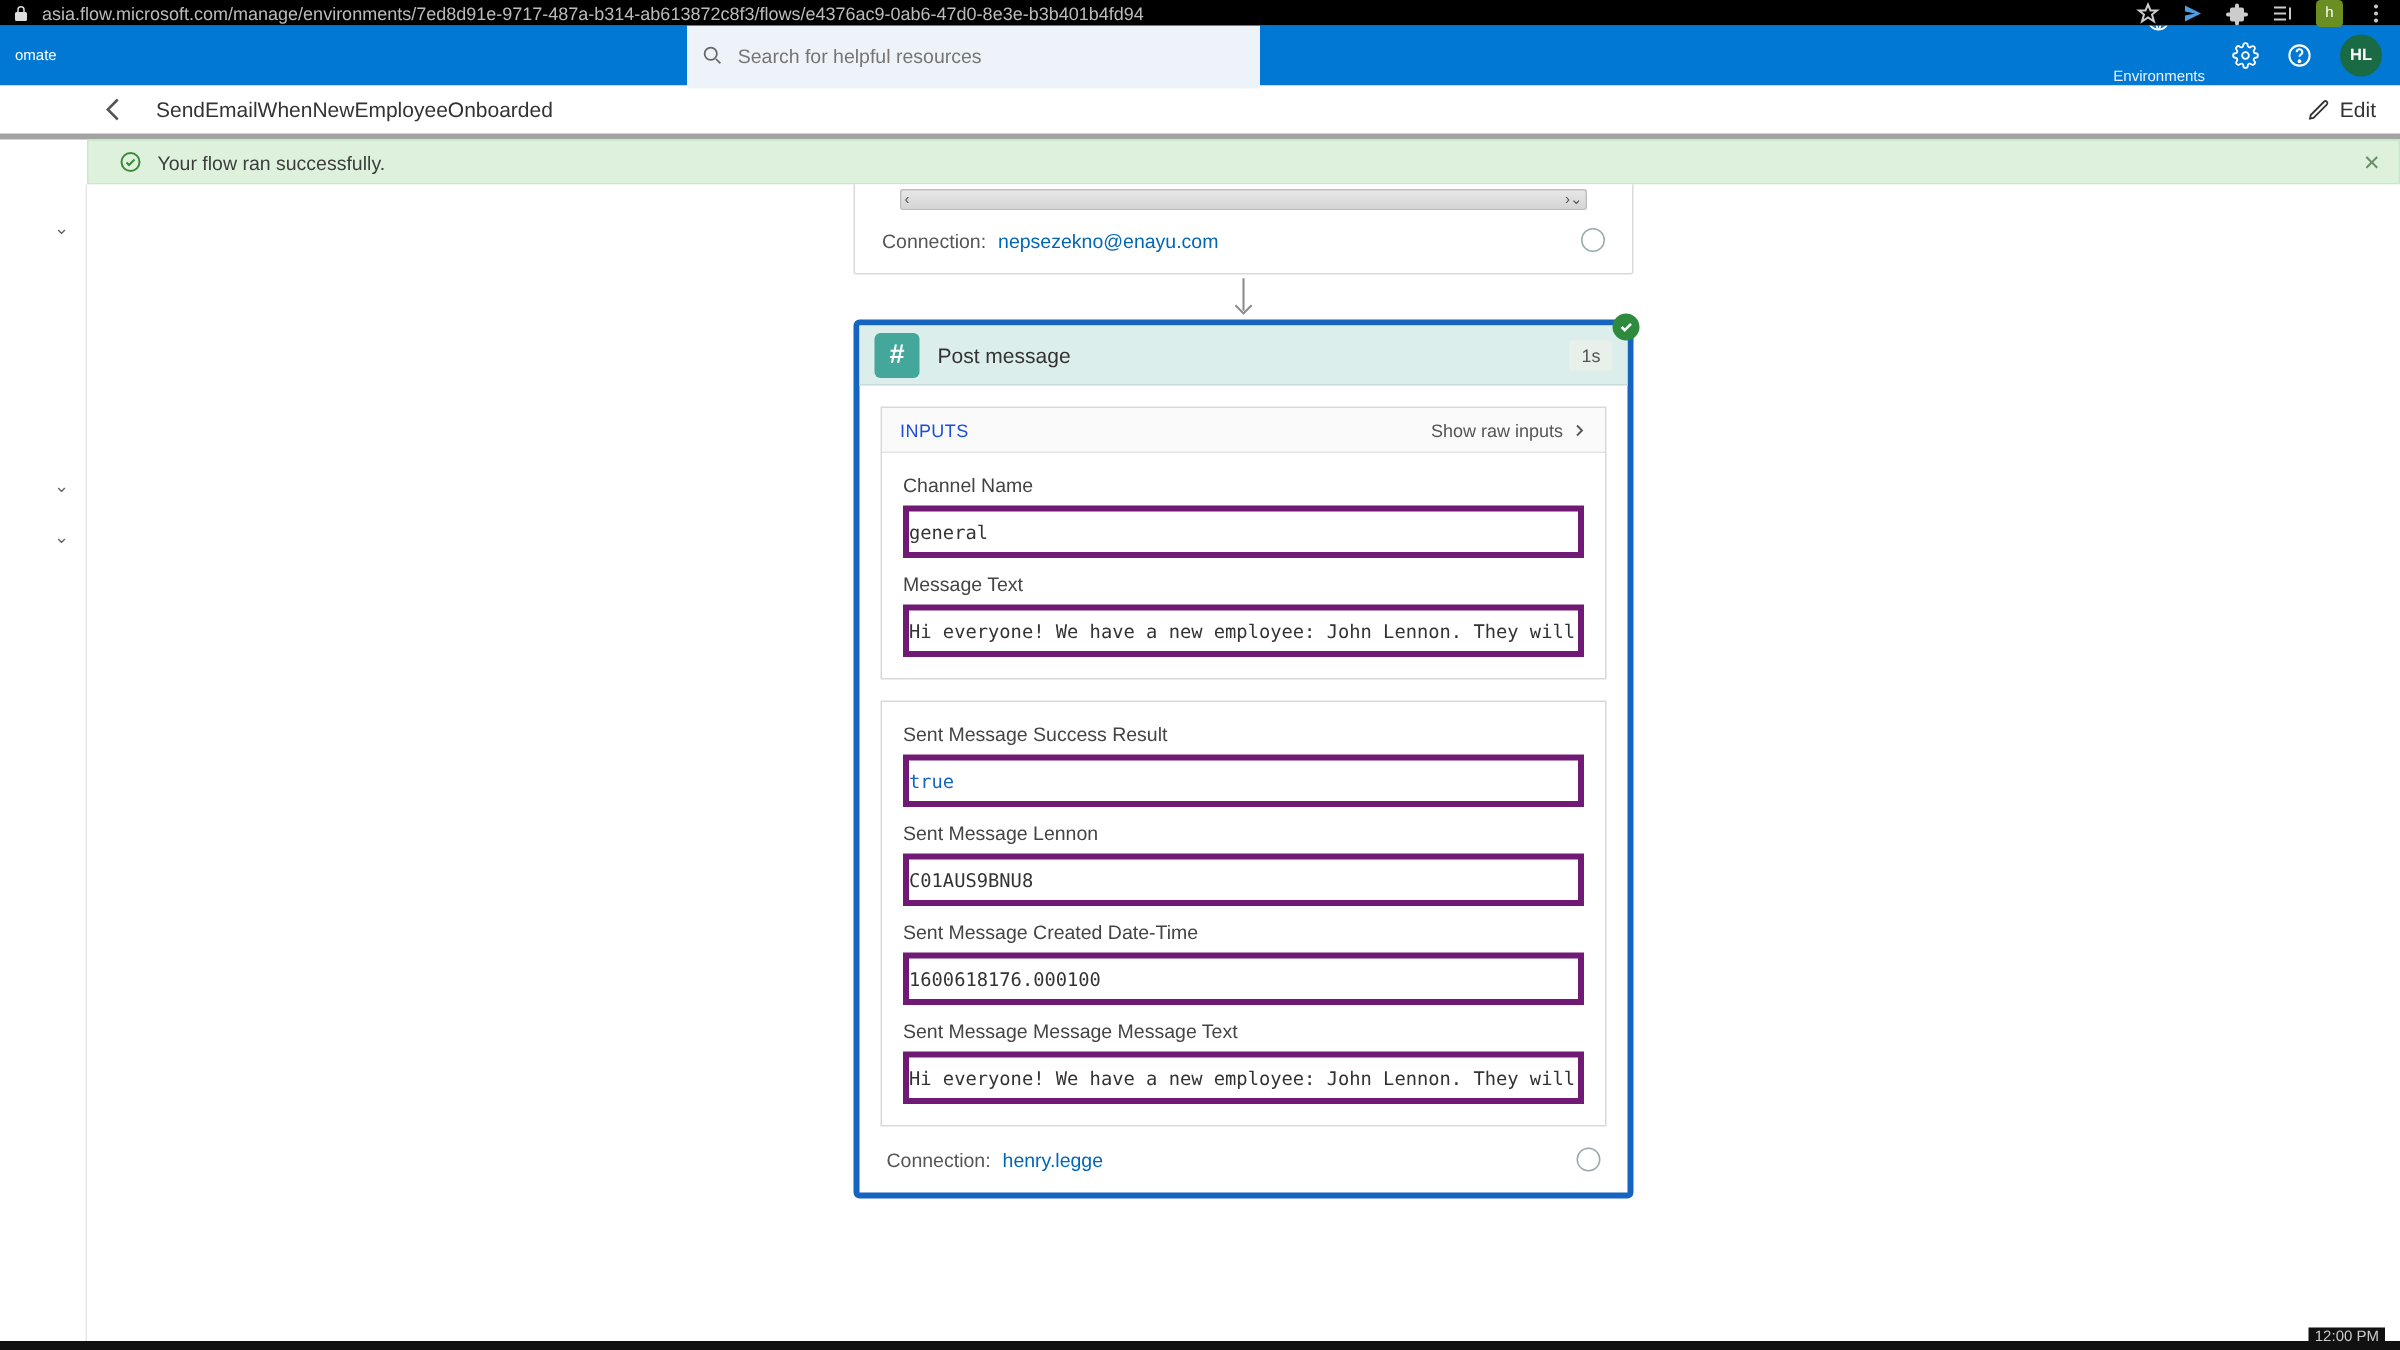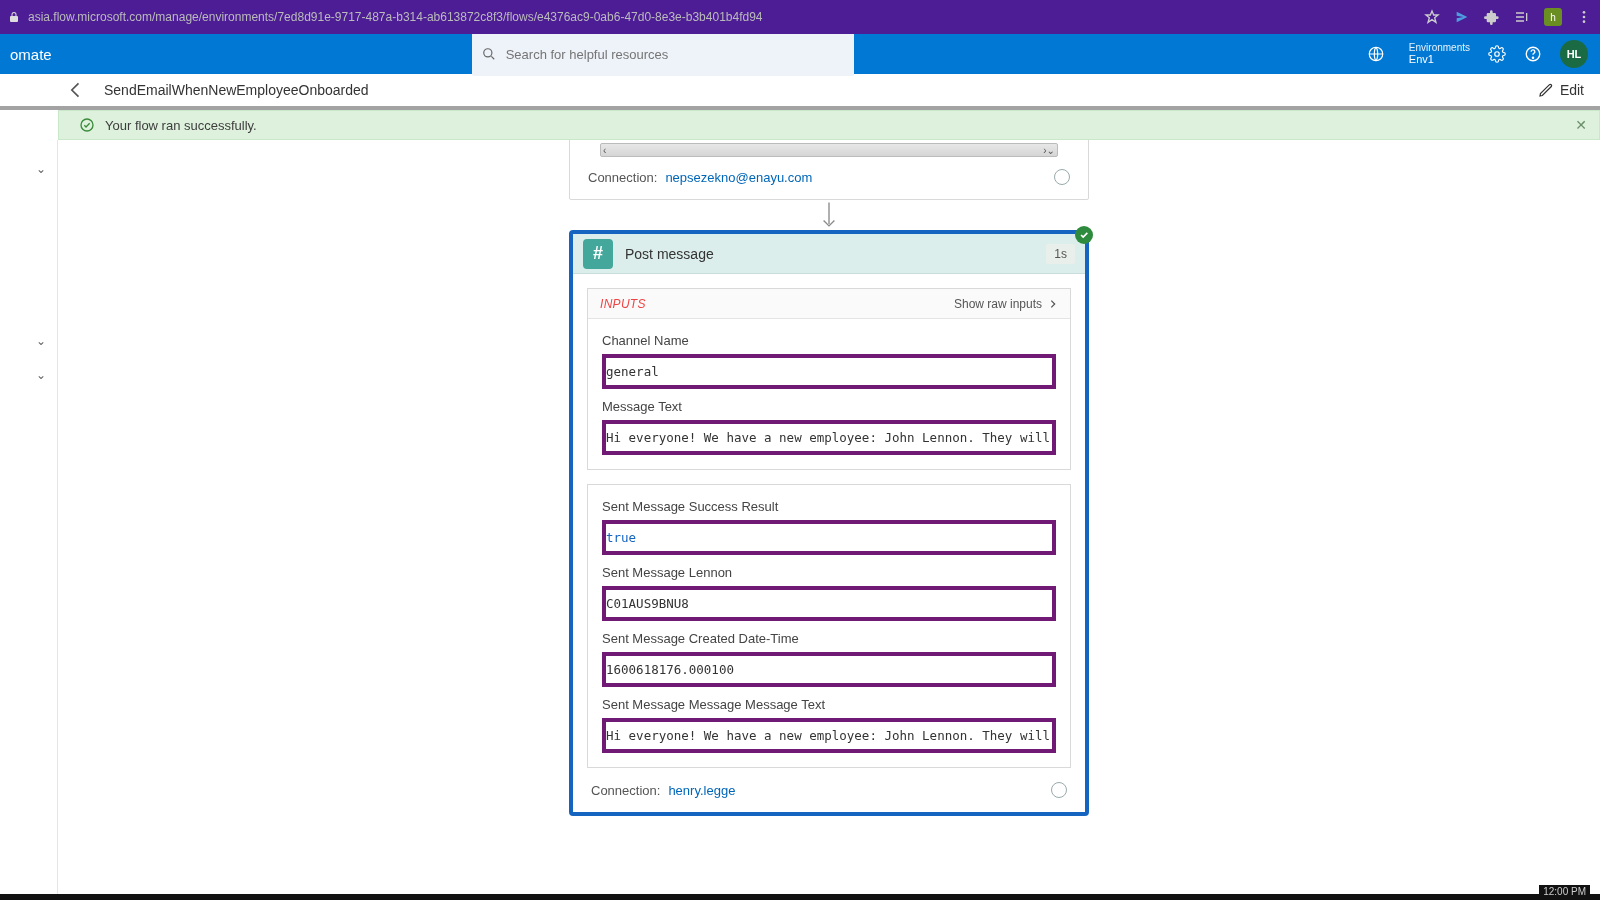--- a/index.html
+++ b/index.html
@@ -1,33 +1,33 @@
 <!DOCTYPE html>
 <html><head>
 <meta charset="utf-8">
 <style>
   * { box-sizing: border-box; margin: 0; padding: 0; }
   html, body { width: 1600px; height: 900px; font-family: "Segoe UI", Arial, sans-serif; font-size: 14px; background: #fff; overflow: hidden; }
 
   
-  .chrome-bar { height: 34px; background: #4c1d95; display: flex; align-items: center; color: #e0e0e0; font-size: 12px; padding: 0 8px; position: relative; }
+  .chrome-bar { height: 17px; background: #000000; display: flex; align-items: center; color: #e0e0e0; font-size: 12px; padding: 0 8px; position: relative; }
   .lock-icon { width: 12px; height: 12px; margin-right: 8px; }
   .url-text { color: #bbb; flex: 1; }
   .chrome-icons { display: flex; gap: 14px; align-items: center; }
   .chrome-icon { width: 16px; height: 16px; display: flex; align-items: center; justify-content: center; color: #ccc; cursor: pointer; }
 
   
   .top-bar { height: 40px; background: #0078d4; display: flex; align-items: center; color: #fff; padding: 0 12px 0 0; }
-  .brand-seg { padding-left: 10px; font-size: 15px; }
+  .brand-seg { padding-left: 10px; font-size: 10px; }
   .search-wrap { margin-left: 420px; }
   .search-box { width: 382px; height: 44px; background: #eef2f9; border: none; border-radius: 2px; display: flex; align-items: center; padding: 0 10px; gap: 10px; }
   .search-box input { flex:1; border:none; background:transparent; font-size:13px; color:#333; outline:none; }
   .search-glass { width:14px; height:14px; }
   .top-right { margin-left:auto; display:flex; align-items:center; gap:18px; }
-  .env-block { display:flex; align-items:center; gap:24px; }
+  .env-block { display:flex; align-items:center; gap:24px;flex-direction:column; }
   .env-icon { width:18px; height:18px; }
   .env-text { line-height:1.15; font-size:11px; }
   .env-text .sm { font-size:10px; opacity:.9; }
   .top-ic { width:18px; height:18px; cursor:pointer; }
   .avatar { width:28px; height:28px; border-radius:50%; background:#1a6b44; color:#fff; display:flex; align-items:center; justify-content:center; font-size:11px; font-weight:600; }
 
   
   .crumb-bar { height:36px; background:#fff; border-bottom:4px solid #a3a3a3; display:flex; align-items:center; padding:0 16px 0 66px; }
   .back-arrow { width:20px; height:20px; margin-right:18px; cursor:pointer; color:#555; }
   .crumb-title { font-size:14px; color:#333; }
@@ -61,21 +61,21 @@
 
   .post-card { border:4px solid #1565c0; border-radius:4px; background:#fff; position:relative; }
   .post-head { background:#dceeec; height:40px; display:flex; align-items:center; padding:0 10px; border-bottom:1px solid #c9dedc; position:relative; }
   .slack-tile { width:30px; height:30px; background:#43a89b; border-radius:4px; display:flex; align-items:center; justify-content:center; color:#fff; font-weight:700; font-size:18px; margin-right:12px; }
   .post-title { font-size:14px; color:#333; }
   .dur-pill { margin-left:auto; background:#e9efea; padding:3px 8px; font-size:12px; color:#555; border-radius:2px; }
   .head-check { position:absolute; right:-8px; top:-8px; width:18px; height:18px; background:#2e8b3d; border-radius:50%; display:flex; align-items:center; justify-content:center; }
 
   .sec { margin:14px 14px 0 14px; border:1px solid #d9d9d9; }
   .sec-head { height:30px; display:flex; align-items:center; padding:0 12px; border-bottom:1px solid #e4e4e4; background:#fafafa; }
-  .sec-head .t { font-size:12px; letter-spacing:.3px; color:#ef4444;font-style:italic; }
+  .sec-head .t { font-size:12px; letter-spacing:.3px; color:#1d4ed8; }
   .sec-head .raw { margin-left:auto; font-size:12px; color:#555; cursor:pointer; display:flex; align-items:center; gap:6px; }
   .sec-body { padding:10px 14px 14px 14px; }
   .fld-lbl { font-size:13px; color:#444; margin-top:10px; }
   .fld-lbl:first-child { margin-top:4px; }
   .fld-box { margin-top:6px; border:4px solid #701a75; background:#fff; padding:6px 0; font-family:Consolas,monospace; font-size:12.5px; color:#333; white-space:nowrap; overflow:hidden; }
   .fld-bool { color:#1565c0; }
 
   .conn-row2 { display:flex; align-items:center; padding:14px 18px; font-size:13px; }
 
   

